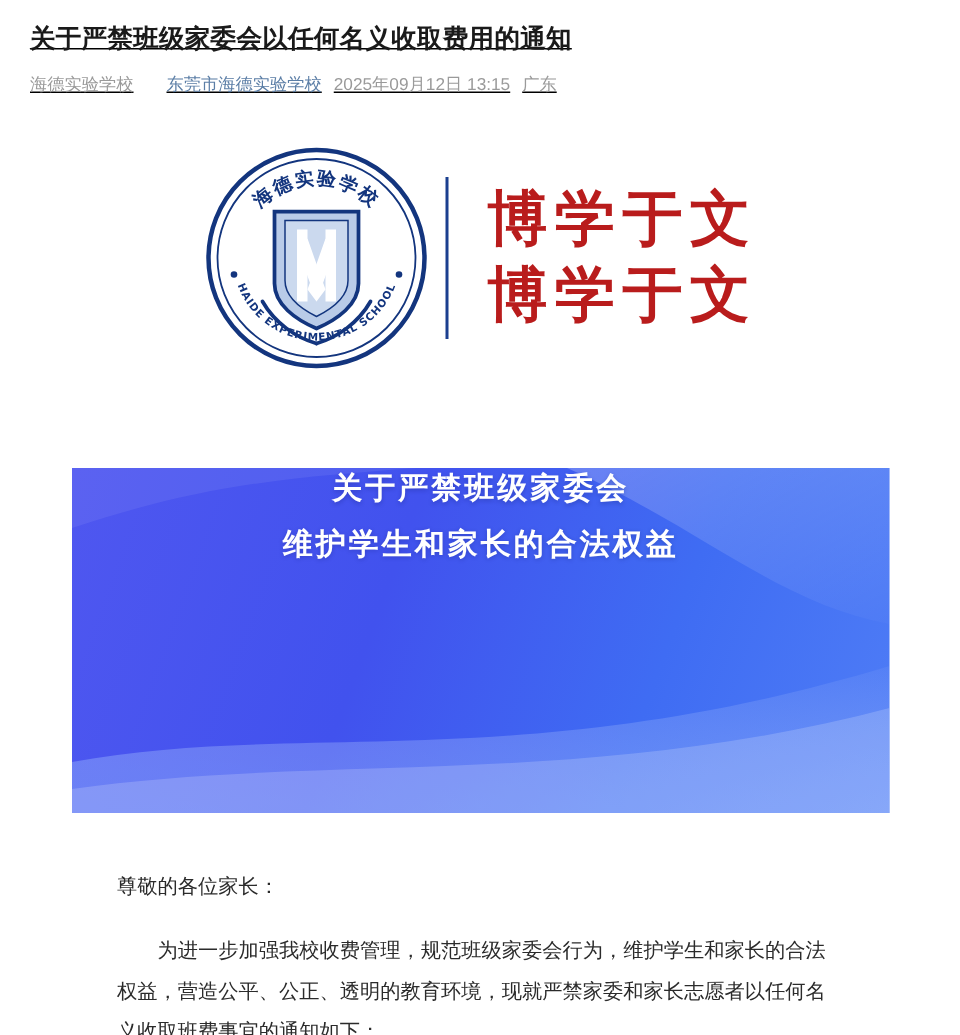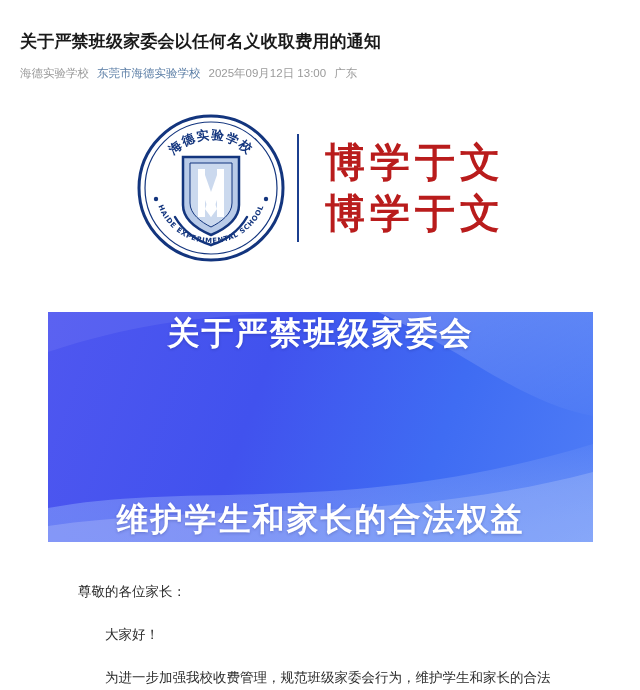--- a/index.html
+++ b/index.html
@@ -11,21 +11,22 @@
     overflow: hidden;
   }
   .page {
     width: 640px; height: 690px;
     position: relative;
     background: #ffffff;
   }
 
   
   .article-header {
-    padding: 30px 20px 0 20px;
+    padding: 14px 20px 0 20px;
+    text-decoration: underline;
   }
   .article-title {
     font-size: 17px;
     font-weight: bold;
     color: #1a1a1a;
     line-height: 1.4;
     letter-spacing: 0.2px;
   }
   .meta-row {
     margin-top: 14px;
@@ -34,20 +35,21 @@
     gap: 8px;
     font-size: 11.5px;
     color: #9a9a9a;
     line-height: 1;
   }
   .meta-tag {
     color: #9a9a9a;
   }
   .meta-account {
     color: #5b7ea6;
+    margin-left: 14px;
   }
 
   
   .logo-block {
     margin-top: 34px;
     display: flex;
     align-items: center;
     justify-content: center;
     gap: 0;
     height: 150px;
@@ -91,23 +93,24 @@
     position: absolute;
     inset: 0;
   }
   .banner-text {
     position: relative;
     z-index: 3;
     height: 100%;
     display: flex;
     flex-direction: column;
     align-items: center;
-    justify-content: space-between;
+    justify-content: flex-start;
+    gap: 10px;
     color: #ffffff;
-    font-size: 32px;
+    font-size: 20px;
     font-weight: bold;
     letter-spacing: 2px;
     text-shadow: 0 1px 3px rgba(10,20,90,0.25);
     font-family: "DejaVu Sans", sans-serif;
   }
 
   
   .body-text {
     position: absolute;
     left: 62px;
@@ -124,21 +127,21 @@
 </head>
 <body>
 
 <div class="page">
 
   <div class="article-header">
     <div class="article-title">关于严禁班级家委会以任何名义收取费用的通知</div>
     <div class="meta-row">
       <span class="meta-tag">海德实验学校</span>
       <span class="meta-account">东莞市海德实验学校</span>
-      <span class="meta-tag">2025年09月12日 13:00</span>
+      <span class="meta-tag">2025年09月12日 13:15</span>
       <span class="meta-tag">广东</span>
     </div>
   </div>
 
   <div class="logo-block">
     <div class="crest">
       <svg width="152" height="150" viewBox="0 0 152 150" xmlns="http://www.w3.org/2000/svg">
 
         <circle cx="76" cy="75" r="72" fill="#ffffff" stroke="#13357e" stroke-width="3"></circle>
         <circle cx="76" cy="75" r="66" fill="#ffffff" stroke="#13357e" stroke-width="1.2"></circle>
@@ -193,17 +196,16 @@
       <path d="M0 40 C 90 10 150 6 230 0 L0 0 Z" fill="#ffffff" opacity="0.07"></path>
     </svg>
     <div class="banner-text">
       <div>关于严禁班级家委会</div>
       <div>维护学生和家长的合法权益</div>
     </div>
   </div>
 
   <div class="body-text">
     <p>尊敬的各位家长：</p>
-    <p class="indent2">大家好！</p>
     <p class="indent2">为进一步加强我校收费管理，规范班级家委会行为，维护学生和家长的合法权益，营造公平、公正、透明的教育环境，现就严禁家委和家长志愿者以任何名义收取班费事宜的通知如下：</p>
   </div>
 
 </div>
 
 </body></html>

